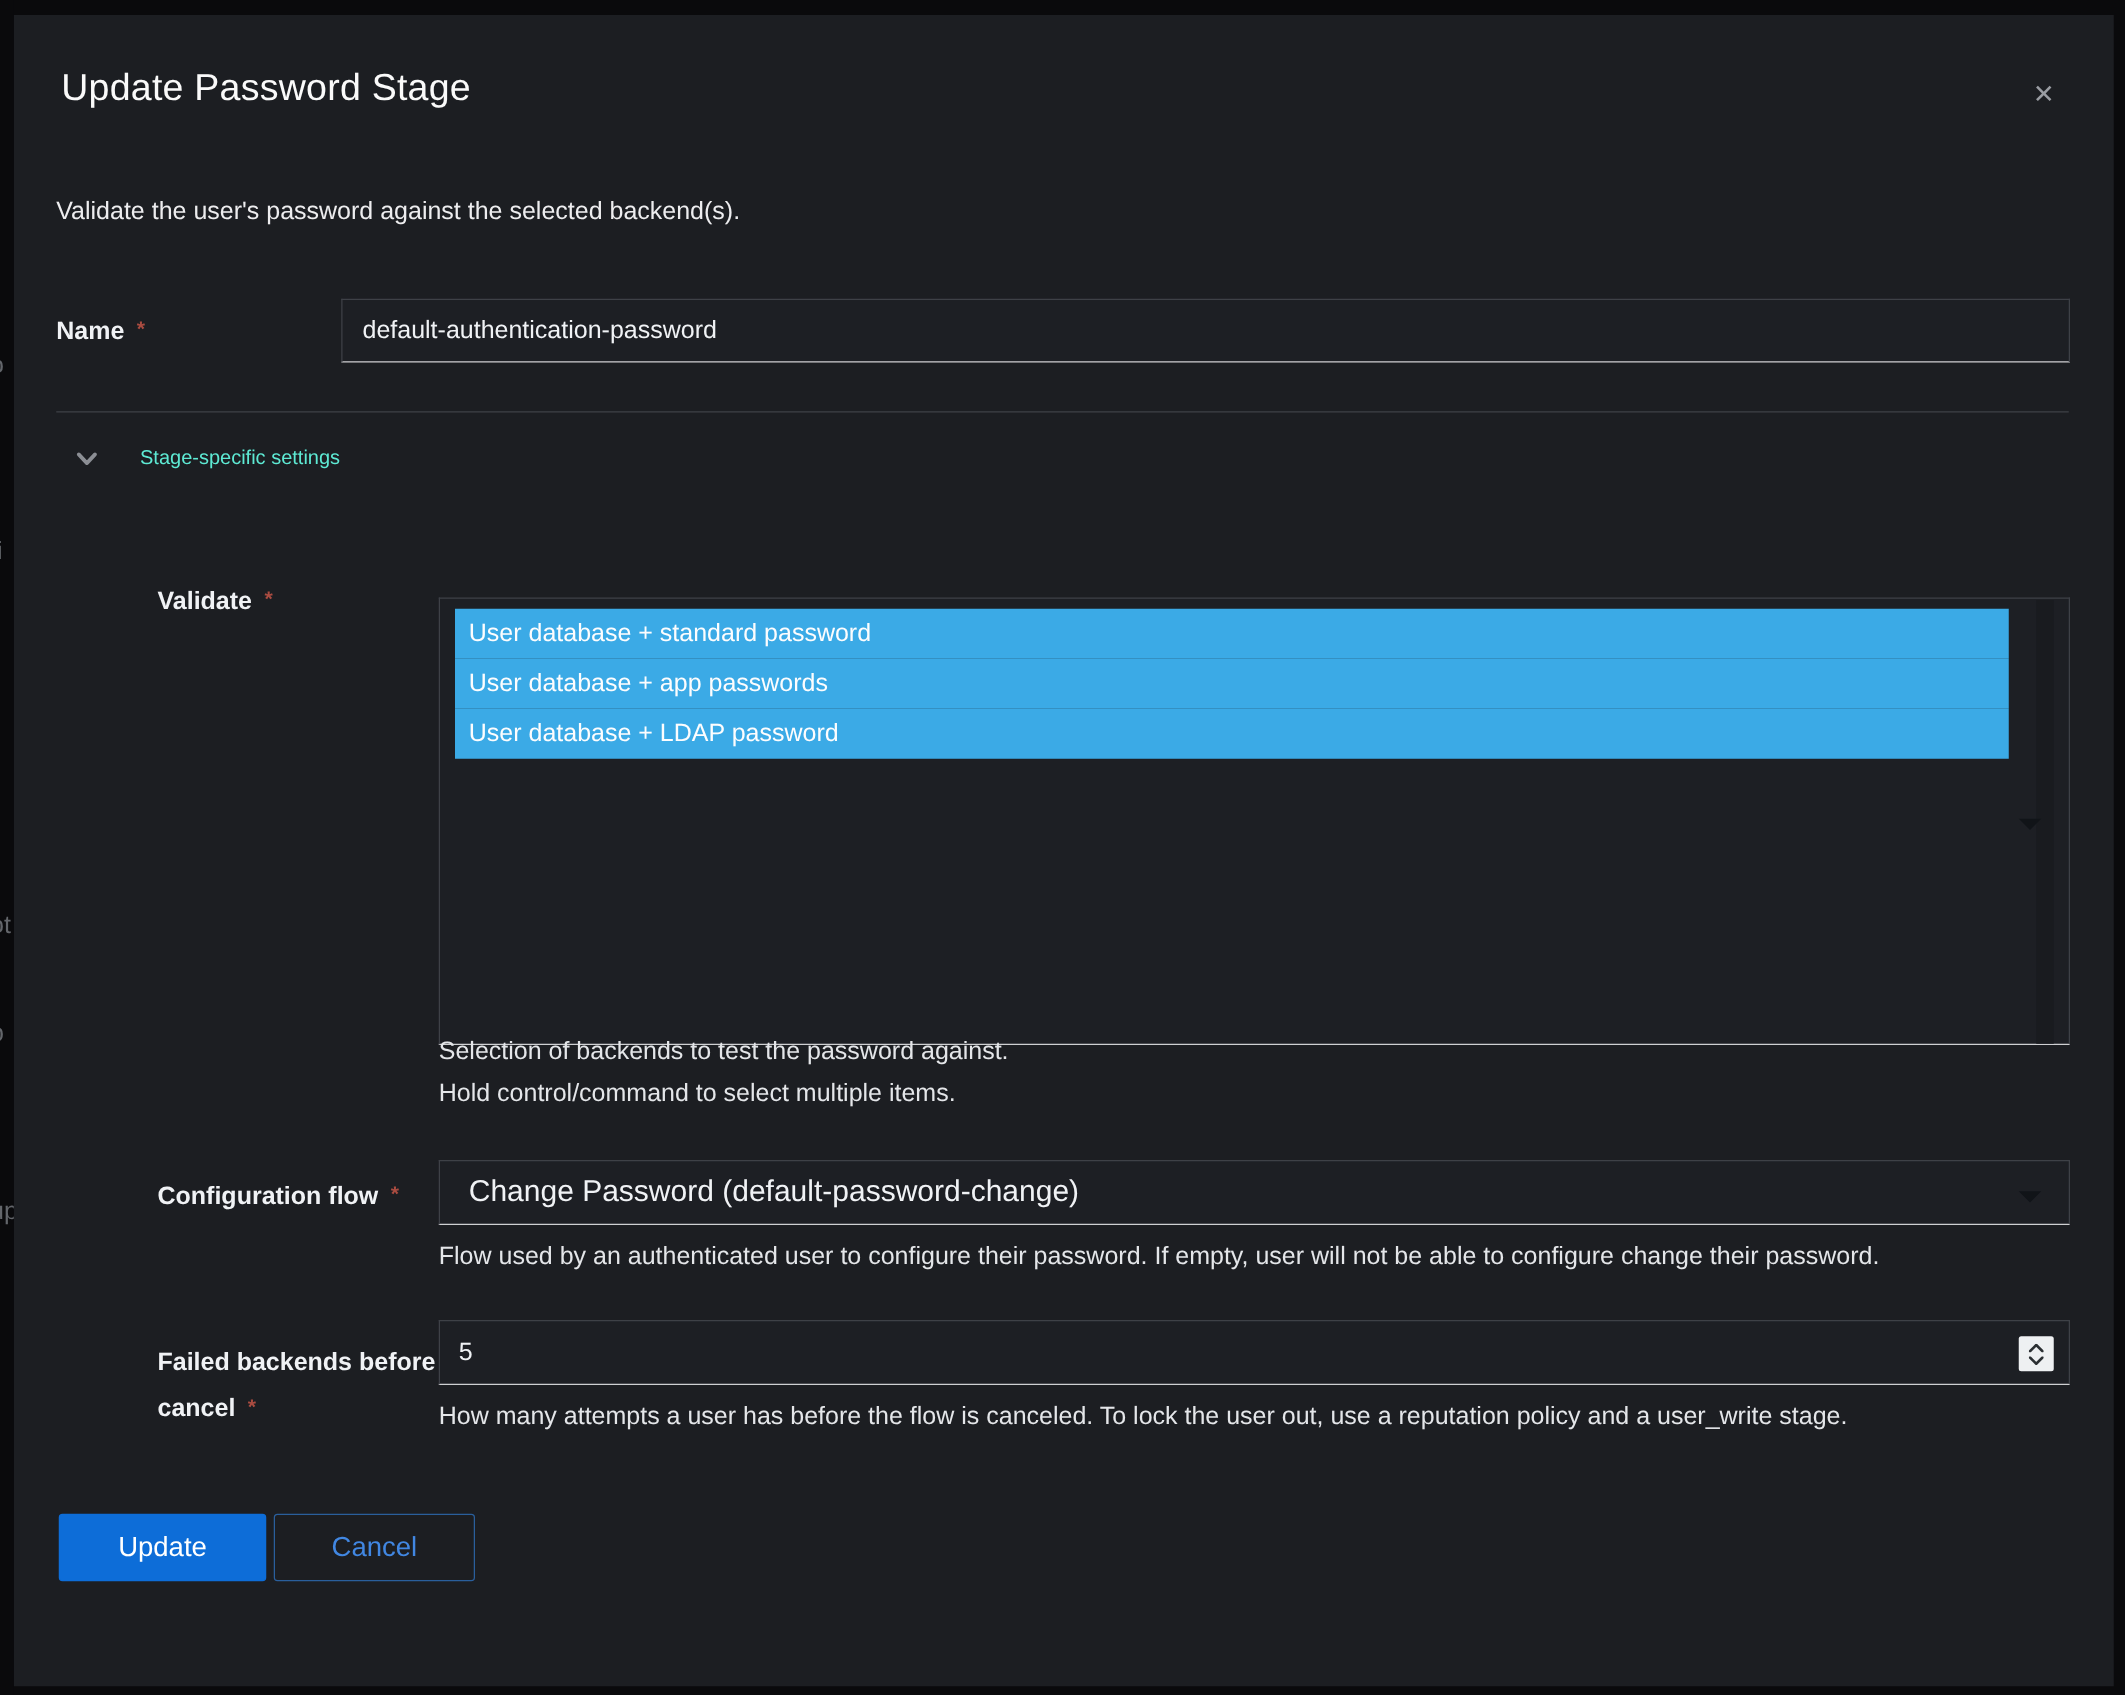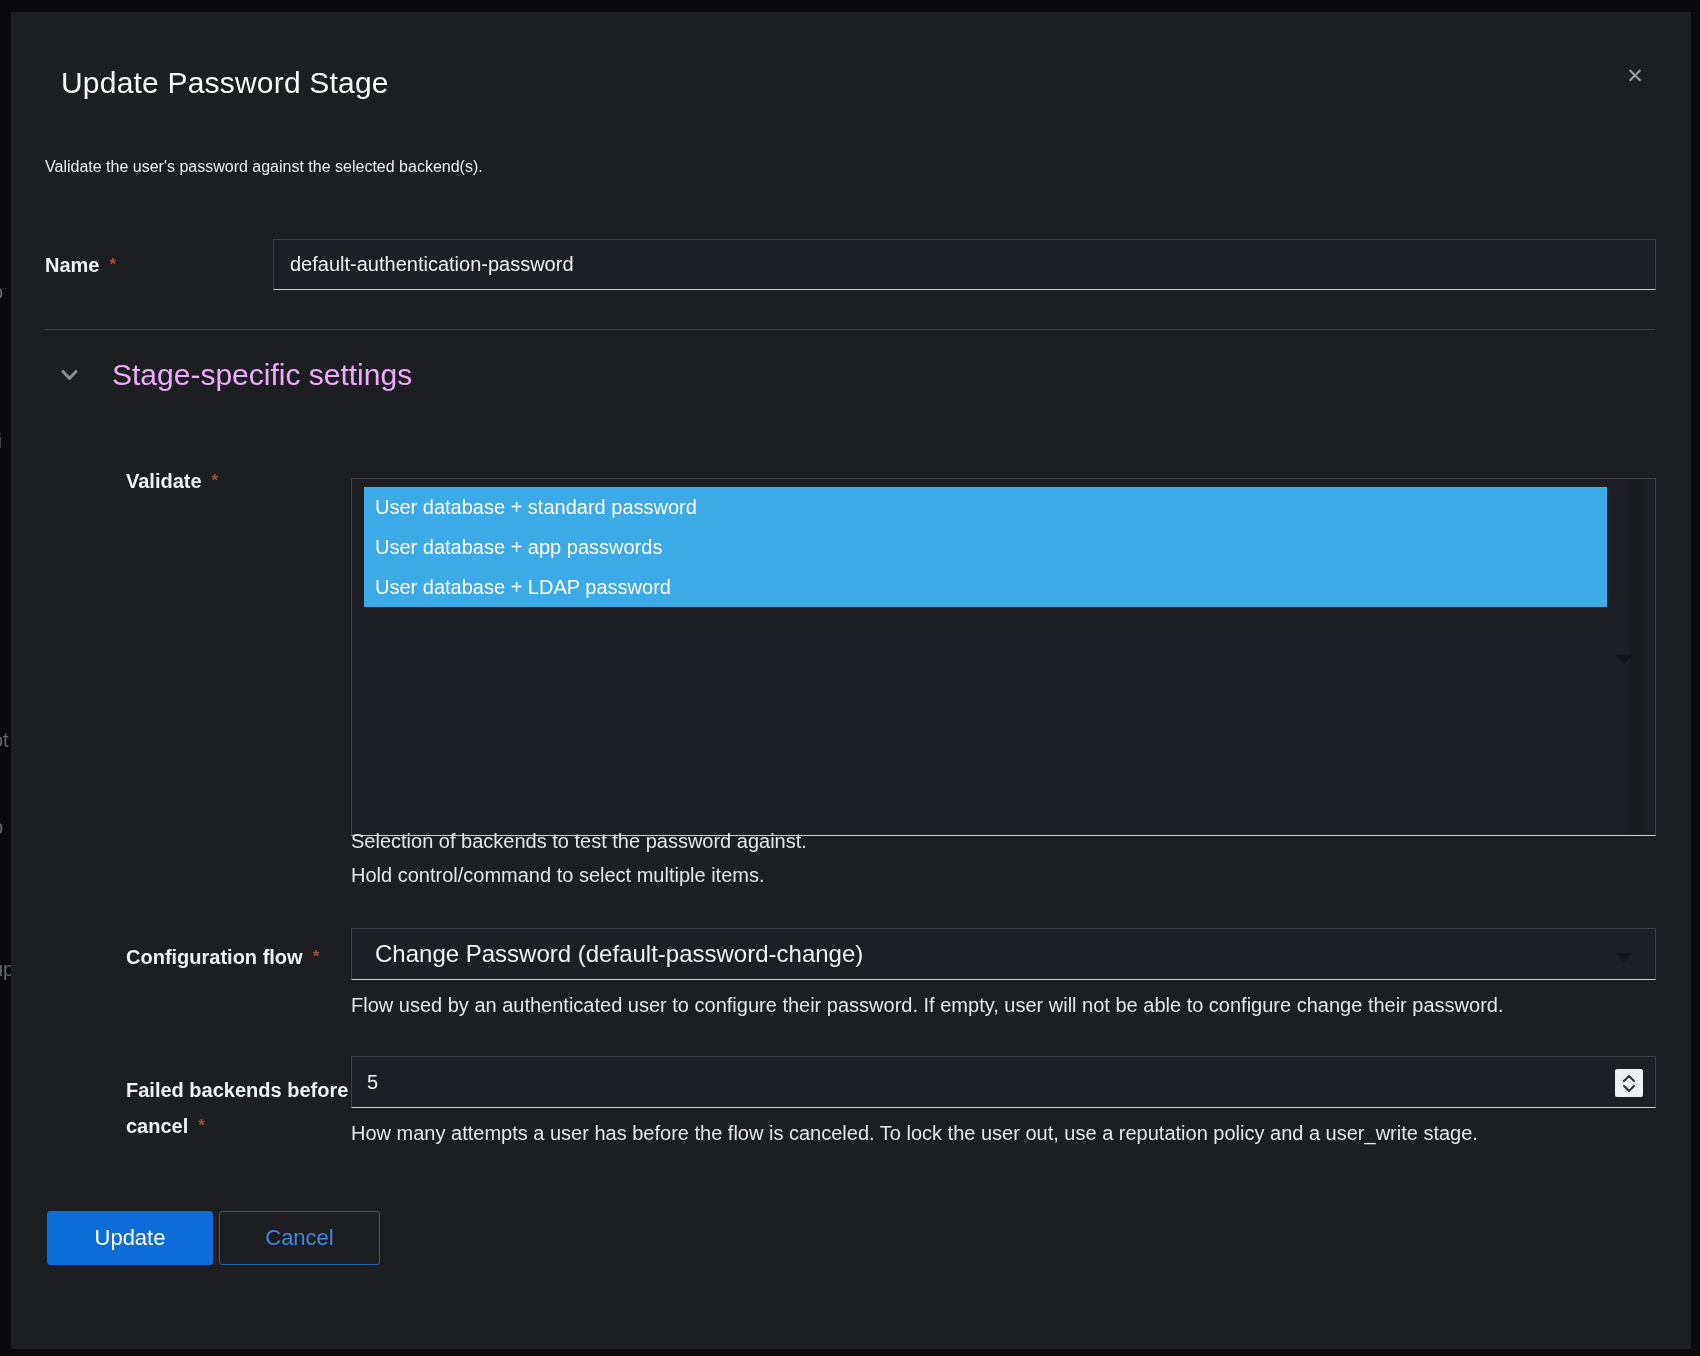--- a/index.html
+++ b/index.html
@@ -8,33 +8,33 @@
 
   
   .backdrop-strip{position:absolute;left:0;top:0;width:11px;height:100%;background:#0a0a0c;overflow:hidden;z-index:3;}
   .backdrop-strip span{position:absolute;left:-8px;width:22px;color:#63666b;font-size:20px;white-space:nowrap;}
 
   
   .modal{position:absolute;left:11px;top:12px;width:1680px;height:1337px;background:#1c1e22;z-index:2;}
 
   .modal-title{position:absolute;left:34px;top:38px;font-size:30px;font-weight:500;color:#fafafa;letter-spacing:.2px;}
   .close-btn{position:absolute;left:1610px;top:50px;width:28px;height:28px;color:#9a9da3;font-size:21px;line-height:28px;text-align:center;cursor:pointer;}
-  .modal-desc{position:absolute;left:34px;top:146px;font-size:16px;color:#ededef;}
+  .modal-desc{position:absolute;left:34px;top:146px;font-size:20px;color:#ededef;}
 
   .field-label{position:absolute;font-size:20px;font-weight:700;color:#f0f2f5;}
   .req{color:#aa4c41;font-weight:700;margin-left:10px;font-size:17px;vertical-align:2px;}
 
   .text-input{position:absolute;background:#1d1f24;border:1px solid #3e4147;border-bottom:1px solid #cfd0d2;
               color:#f0f2f5;font-size:20px;padding:0 0 0 16px;outline:none;}
 
   .divider{position:absolute;left:34px;top:317px;width:1610px;height:1px;background:#3e4147;}
 
   .section-toggle{position:absolute;left:50px;top:346px;display:flex;align-items:center;gap:34px;cursor:pointer;}
   .section-toggle .chev{width:17px;height:12px;display:block;}
-  .section-title{font-size:30px;color:#f0abfc;}
+  .section-title{font-size:16px;color:#5eead4;}
 
   
   .listbox{position:absolute;left:340px;top:444px;width:1305px;height:358px;background:#1d1f24;
            border:1px solid #3e4147;border-bottom:1px solid #cfd0d2;margin-top:22px;}
   .listbox .opt{position:absolute;left:12px;width:1243px;height:40px;line-height:40px;background:#3baae6;
                 color:#fdfdfe;font-size:20px;padding-left:11px;white-space:nowrap;cursor:default;}
   .scroll-gutter{position:absolute;right:12px;top:1px;width:14px;height:355px;background:#191b1f;}
   .caret-down{position:absolute;width:0;height:0;border-left:9px solid transparent;border-right:9px solid transparent;border-top:9px solid #111418;}
 
   .help{position:absolute;left:340px;font-size:20px;color:#e4e6e9;white-space:nowrap;}
@@ -61,21 +61,21 @@
   <div class="backdrop-strip">
     <span style="top:281px">o</span>
     <span style="top:430px">ti</span>
     <span style="top:729px">ot</span>
     <span style="top:816px">p</span>
     <span style="top:958px">up</span>
   </div>
 
   <div class="modal">
 
-    <h1 class="modal-title" style="margin:16px">Update Password Stage</h1>
+    <h1 class="modal-title" style="margin:4px">Update Password Stage</h1>
     <div class="close-btn">✕</div>
 
     <div class="modal-desc">Validate the user's password against the selected backend(s).</div>
 
     <div class="field-label" style="left:34px;top:242px">
       <span>Name</span><span class="req">*</span>
     </div>
     <input class="text-input" style="left: 262px; top: 227px; width: 1383px; height: 51px;" value="default-authentication-password">
 
     <div class="divider"></div>

